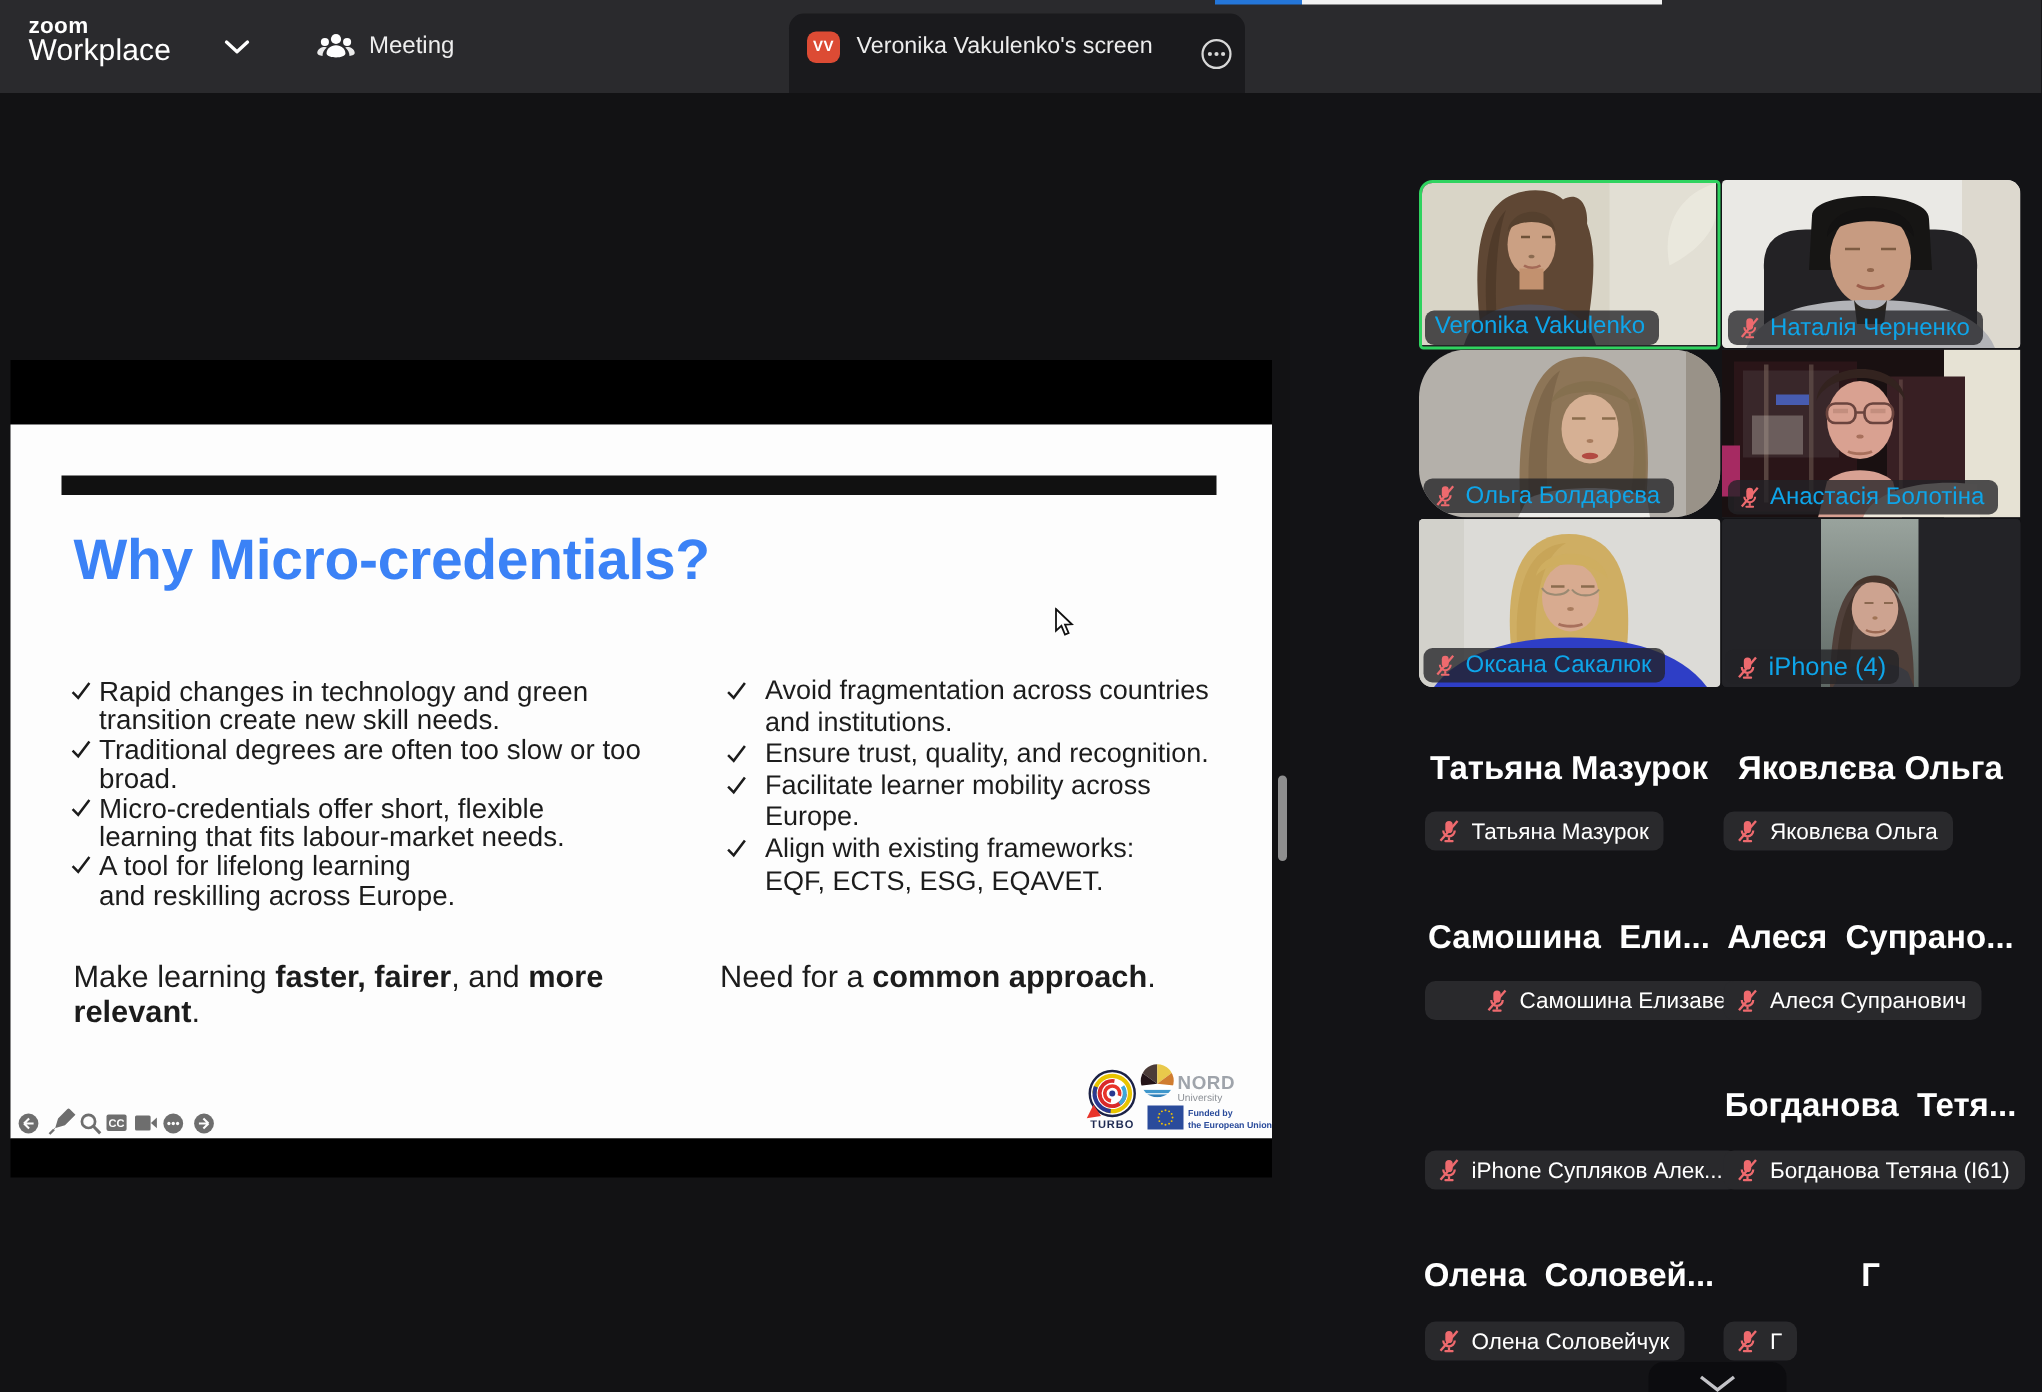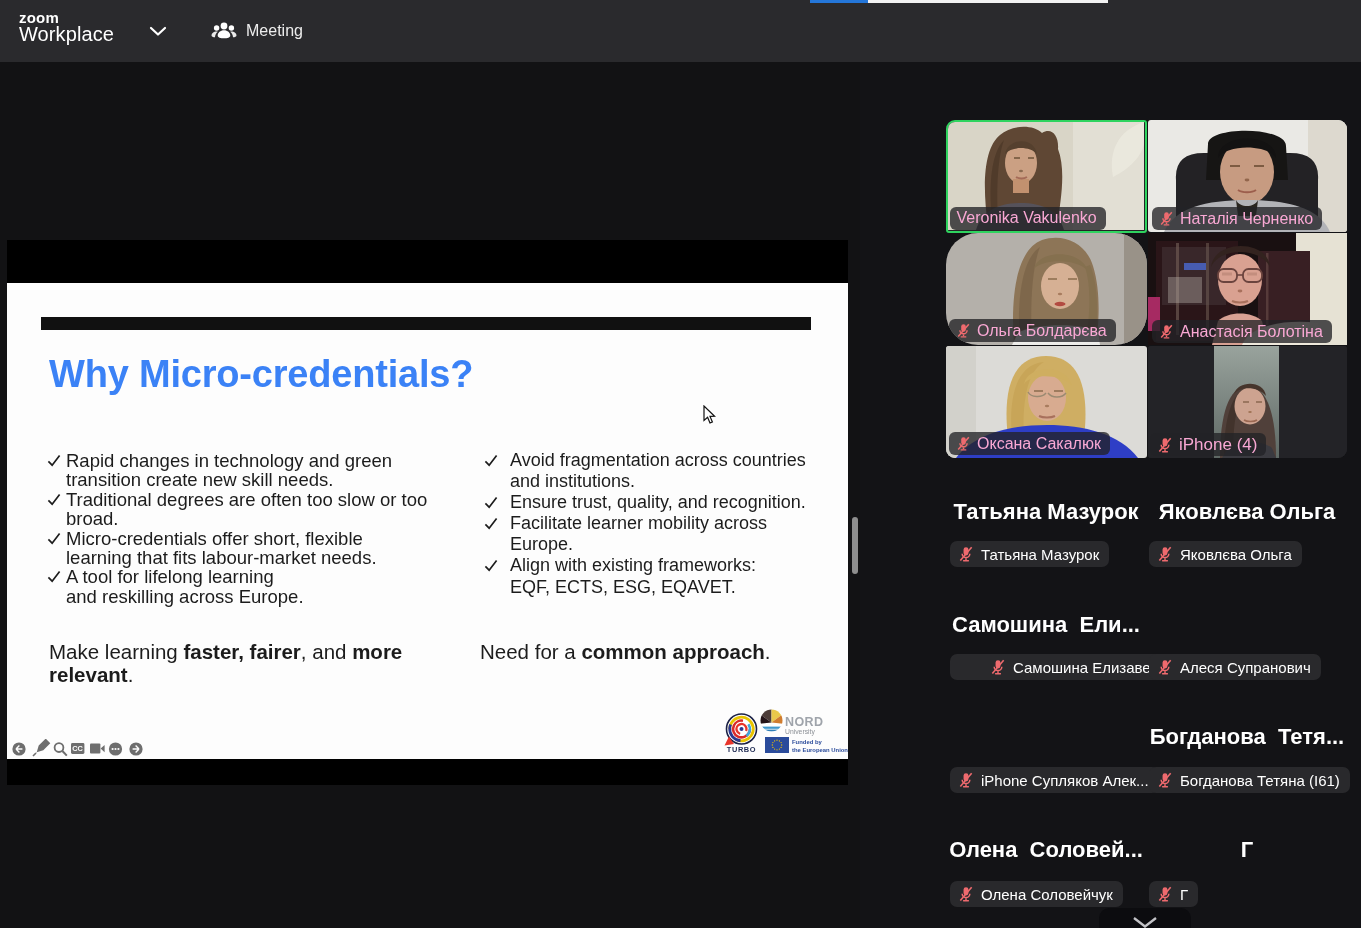--- a/index.html
+++ b/index.html
@@ -30,21 +30,21 @@
   
   #rule { position:absolute; left:34px; top:34px; width:770px; height:13px; background:#111; }
   #title { position:absolute; left:42px; top:70px; font-size:38px; font-weight:700; letter-spacing:-.2px; color:#3b82f6; }
   .ck { position:absolute; width:14px; height:14px; }
   #make { position:absolute; left:42px; top:357px; width:380px; font-size:20.5px; line-height:23px; }
   #need { position:absolute; left:473px; top:357px; font-size:20.5px; }
 
   
   .vcell { position:absolute; width:200px; height:112px; overflow:hidden; background:#242427; }
   .vlabel { position:absolute; height:23px; background:rgba(35,35,38,.78); border-radius:6px;
-            color:#f9a8d4; font-size:16px; display:flex; align-items:center; padding:0 9px 0 7px; gap:6px; white-space:nowrap;}
+            color:#0ea5e9; font-size:16px; display:flex; align-items:center; padding:0 9px 0 7px; gap:6px; white-space:nowrap;}
   .alabel { position:absolute; height:26px; background:#29292c; border-radius:7px;
             color:#fff; font-size:15px; display:flex; align-items:center; padding:0 10px 0 8px; gap:7px; white-space:nowrap;}
   .bigname { position:absolute; width:200px; text-align:center; color:#fff; font-size:22px; font-weight:700; white-space:nowrap; }
   #collapse { position:absolute; left:1099px; top:908px; width:92px; height:20px; background:#0c0c0f; border-radius:10px 10px 0 0; }
 </style>
 </head>
 <body>
 <div id="stage">
 
   <div id="topbar">
@@ -55,20 +55,30 @@
     </svg>
     <svg class="abs" style="left:211px;top:19px" width="26" height="25" viewBox="0 0 26 25" fill="#fff">
       <circle cx="13" cy="7" r="3.4"></circle>
       <circle cx="5.6" cy="9" r="2.7"></circle>
       <circle cx="20.4" cy="9" r="2.7"></circle>
       <path d="M13 11.2c3.6 0 6.3 2.4 6.3 5.5 0 1.6-2.8 2.6-6.3 2.6s-6.3-1-6.3-2.6c0-3.1 2.7-5.5 6.3-5.5z"></path>
       <path d="M4.6 12.4c-2.4.5-4.1 2-4.1 4 0 1 1.5 1.7 3.5 1.9 0-2.3 1.1-4.3 2.9-5.6-.7-.2-1.5-.3-2.3-.3z" opacity=".9"></path>
       <path d="M21.4 12.4c2.4.5 4.1 2 4.1 4 0 1-1.5 1.7-3.5 1.9 0-2.3-1.1-4.3-2.9-5.6.7-.2 1.5-.3 2.3-.3z" opacity=".9"></path>
     </svg>
     <div id="meeting-label">Meeting</div>
+    <div id="tab">
+      <div id="vv">VV</div>
+      <div id="tabtitle">Veronika Vakulenko's screen</div>
+      <svg class="abs" style="left:271px;top:13px" width="28" height="28" viewBox="0 0 28 28">
+        <circle cx="14" cy="14" r="9.3" fill="none" stroke="#d8d8d8" stroke-width="1.5"></circle>
+        <circle cx="9.6" cy="14" r="1.4" fill="#d8d8d8"></circle>
+        <circle cx="14" cy="14" r="1.4" fill="#d8d8d8"></circle>
+        <circle cx="18.4" cy="14" r="1.4" fill="#d8d8d8"></circle>
+      </svg>
+    </div>
     <div id="bluestrip"></div>
     <div id="whitestrip"></div>
   </div>
 
   <div id="share-bg"></div>
   <div id="bar-top"></div>
   <div id="slide">
     <div id="rule"></div>
     <div id="title">Why Micro-credentials?</div>
 
@@ -364,20 +374,21 @@
         <g fill="#ee6a6e">
           <rect x="5.2" y="1.2" width="4.6" height="7.6" rx="2.3"></rect>
           <path d="M3.2 7.2 a4.3 4.3 0 0 0 8.6 0 h-1.4 a2.9 2.9 0 0 1 -5.8 0z"></path>
           <rect x="6.8" y="11.4" width="1.4" height="1.8"></rect>
           <rect x="4.6" y="13.2" width="5.8" height="1.3" rx=".6"></rect>
         </g>
         <path d="M2.2 13.6 L12.8 1.2" stroke="#ee6a6e" stroke-width="1.5"></path>
       </svg>Яковлєва Ольга</div>
 
   <div class="bigname" style="left:946px;top:612px;">Самошина&nbsp; Ели...</div>
+  <div class="bigname" style="left:1147px;top:612px;">Алеся&nbsp; Супрано...</div>
   <div class="alabel" style="left:950px;top:654px;padding-left:40px;"><svg width="16" height="16" viewBox="0 0 15 15">
         <g fill="#ee6a6e">
           <rect x="5.2" y="1.2" width="4.6" height="7.6" rx="2.3"></rect>
           <path d="M3.2 7.2 a4.3 4.3 0 0 0 8.6 0 h-1.4 a2.9 2.9 0 0 1 -5.8 0z"></path>
           <rect x="6.8" y="11.4" width="1.4" height="1.8"></rect>
           <rect x="4.6" y="13.2" width="5.8" height="1.3" rx=".6"></rect>
         </g>
         <path d="M2.2 13.6 L12.8 1.2" stroke="#ee6a6e" stroke-width="1.5"></path>
       </svg>Самошина Елизавета</div>
   <div class="alabel" style="left:1149px;top:654px;"><svg width="16" height="16" viewBox="0 0 15 15">

